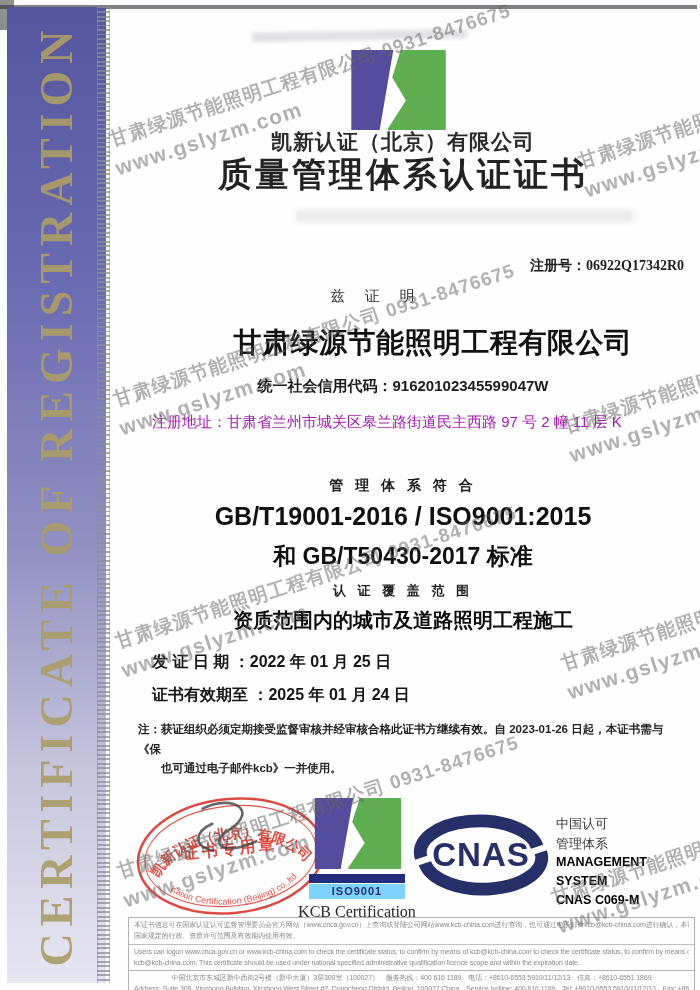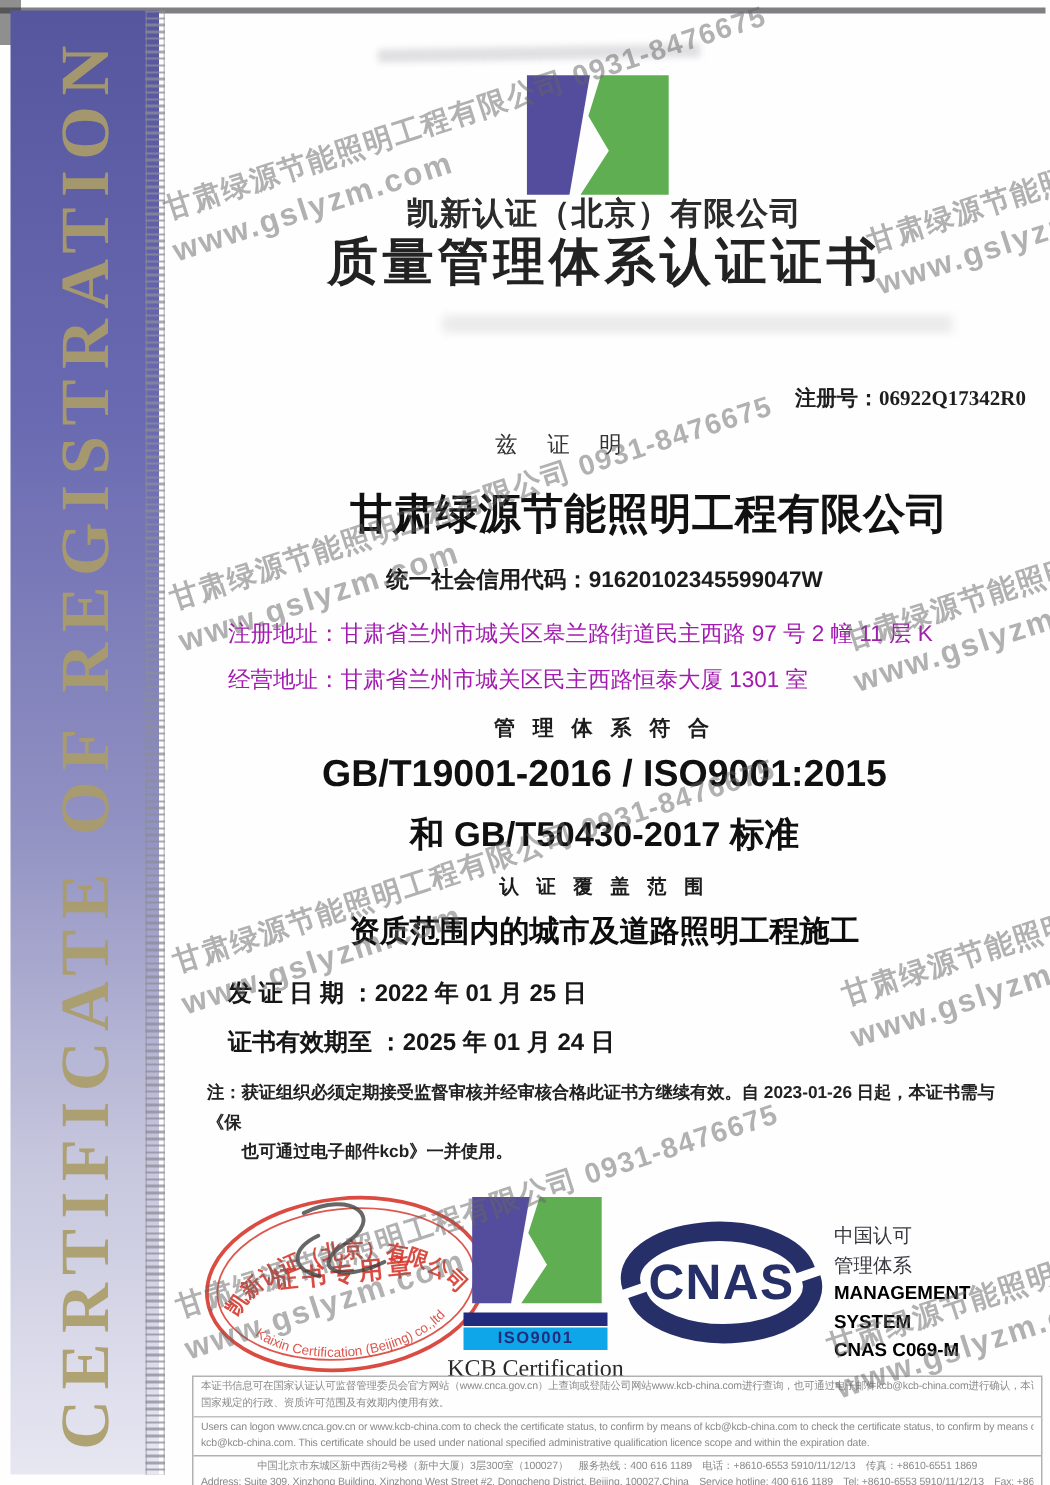--- a/index.html
+++ b/index.html
@@ -43,21 +43,21 @@
   .dateline{position:absolute;left:152px;font-size:16px;font-weight:600;color:#161616;}
   .note{position:absolute;left:138px;top:720px;width:528px;font-size:11.5px;line-height:1.7;color:#222;font-weight:700;}
   .note .l2{padding-left:23px;}
 
   
   .seal{position:absolute;left:130px;top:792px;transform:rotate(-6deg);}
 
   
   .kcb-block{position:absolute;left:296px;top:798px;width:122px;text-align:center;}
   .kcb-navy{width:96px;height:9px;margin:1px auto 0;background:var(--c-navy,#232c7c);}
-  .kcb-iso{width:96px;height:15px;margin:1px auto 0;background:#0ea5e9;color:var(--c-navy,#232c7c);
+  .kcb-iso{width:96px;height:15px;margin:1px auto 0;background:#7dd3fc;color:var(--c-navy,#232c7c);
     font-size:11px;font-weight:bold;letter-spacing:1px;line-height:15px;}
   .kcb-cap{margin-top:4px;font-size:16px;color:#2a2a2a;font-family:Liberation Serif, serif;}
 
   .cnas{position:absolute;left:412px;top:812px;}
   .cnas-text{position:absolute;left:556px;top:814px;font-size:13px;line-height:1.5;color:#38383f;}
   .cnas-text .b{font-weight:bold;font-size:12.5px;color:#000000;}
 
   
   .fineprint{position:absolute;left:128px;top:917px;width:565px;border:1px solid #b2b2b2;color:#8a8a8a;}
   .fp-sec{padding:2px 5px;}
@@ -102,23 +102,20 @@
   <div class="certify serif">兹 证 明</div>
 
   <div class="cline company">甘肃绿源节能照明工程有限公司</div>
 
   <div class="cline credit">
     <span>统一社会信用代码：</span><span>91620102345599047W</span>
   </div>
 
   <div class="addr" style="top:413px">
     <span>注册地址：</span><span>甘肃省兰州市城关区皋兰路街道民主西路 97 号 2 幢 11 层 K</span>
-  </div>
-  <div class="addr" style="top:444px">
-    <span>经营地址：</span><span>甘肃省兰州市城关区民主西路恒泰大厦 1301 室</span>
   </div>
 
   <div class="cline conform">管 理 体 系 符 合</div>
   <div class="cline std1">GB/T19001-2016 / ISO9001:2015</div>
   <div class="cline std2">和 GB/T50430-2017 标准</div>
   <div class="cline scope">资质范围内的城市及道路照明工程施工</div>
   <div class="cline scopehead">认 证 覆 盖 范 围</div>
 
   <div class="dateline" style="top:652px">
     <span>发 证 日 期 ：</span><span>2022 年 01 月 25 日</span>

